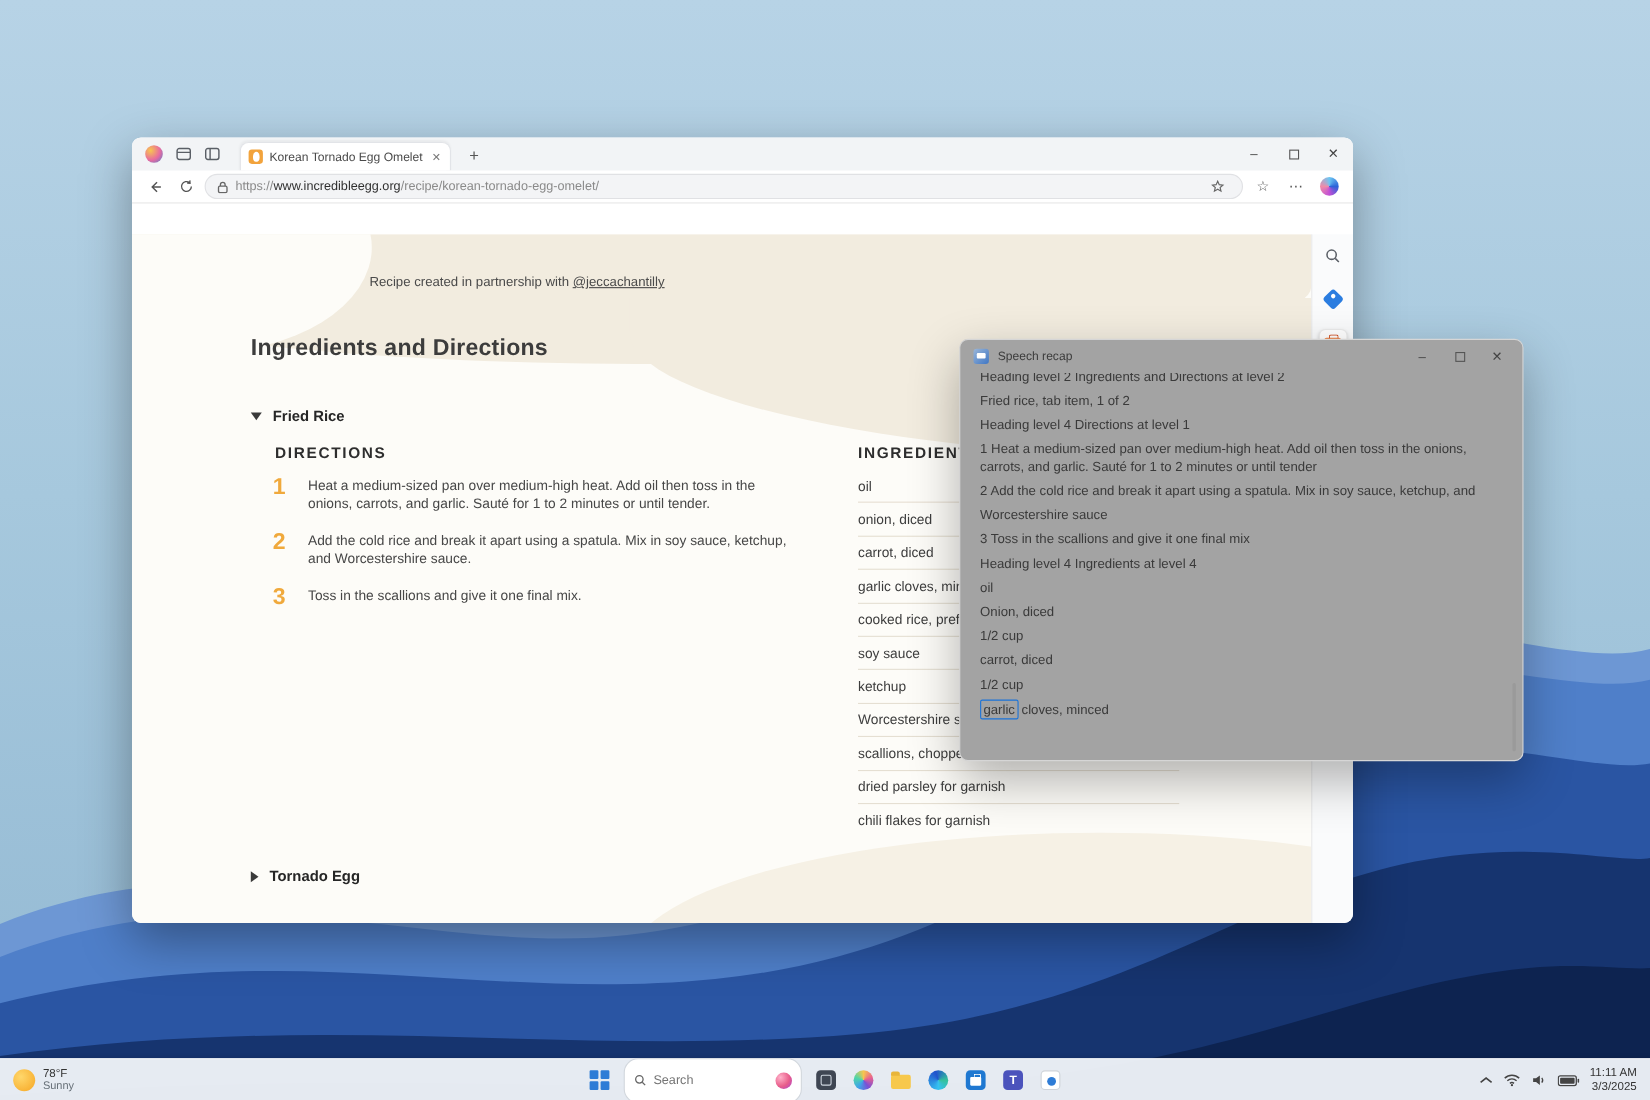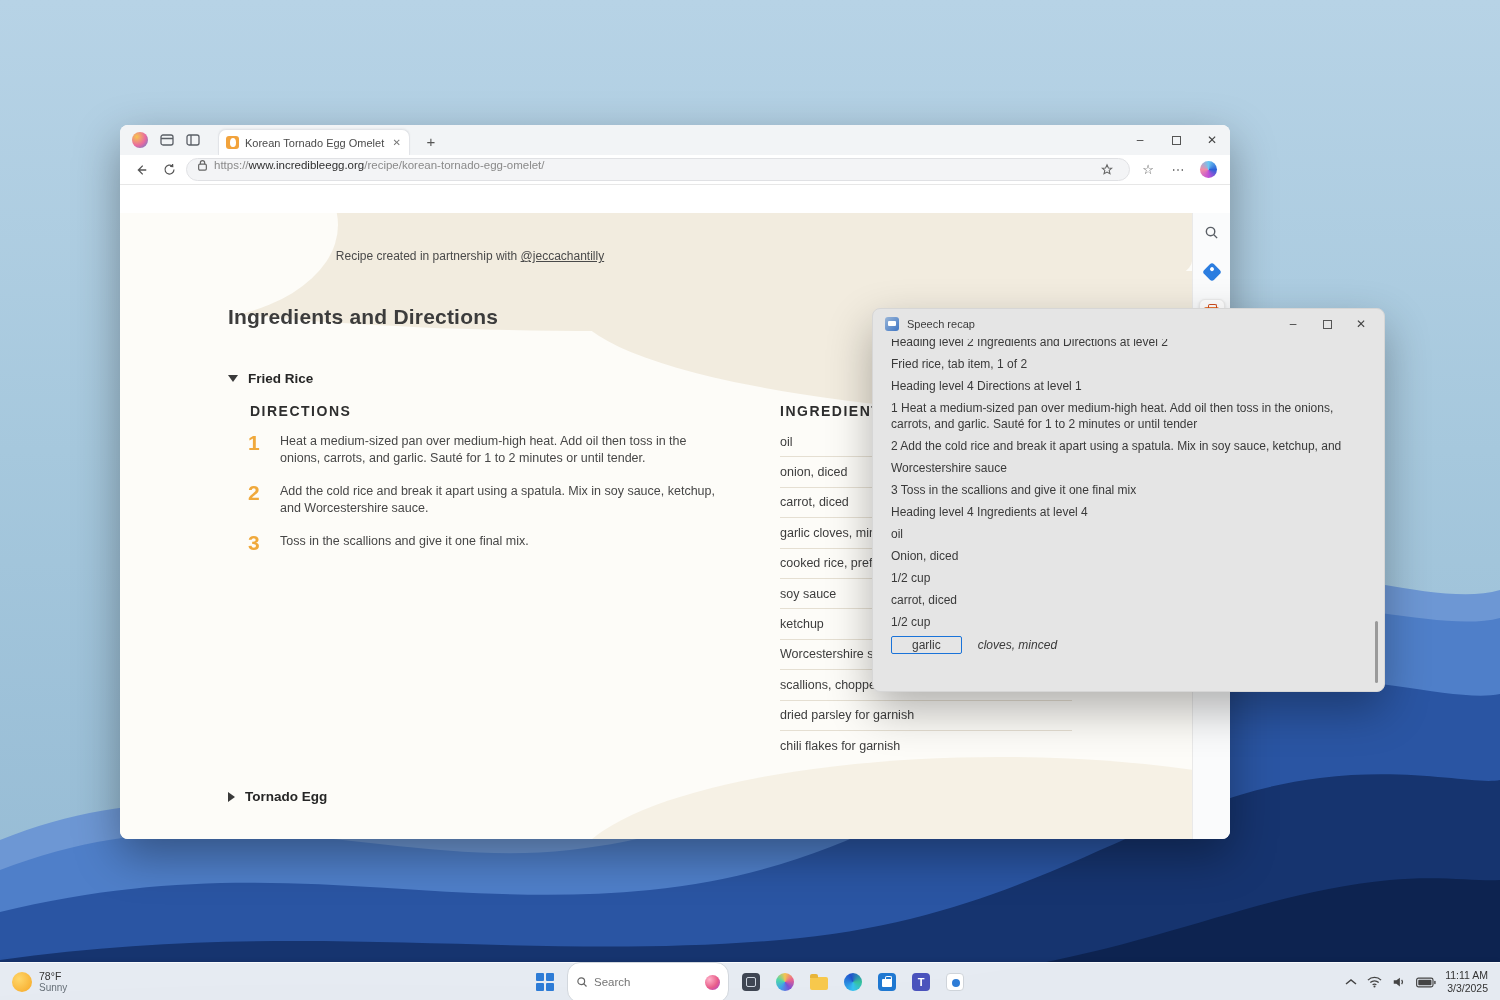--- a/index.html
+++ b/index.html
@@ -32,21 +32,21 @@
     align-items:center; justify-content:center; font-size:15px; color:#555; }
   .winbtns { position:absolute; right:0; top:0; height:30px; display:flex; }
   .winbtn { width:36px; height:30px; display:flex; align-items:center; justify-content:center;
     color:#444; font-size:12px; }
   .box-glyph { width:9px; height:9px; border:1px solid #555; display:inline-block; }
 
   .toolbar { height:30px; background:#fff; border-bottom:1px solid #e7e7e7;
     display:flex; align-items:center; padding:0 10px; gap:6px; }
   .navbtn { width:22px; height:22px; display:flex; align-items:center; justify-content:center; color:#555; }
   .addressbar { flex:1; height:23px; background:#f3f4f6; border:1px solid #e0e1e4; border-radius:12px;
-    display:flex; padding:0 10px; gap:6px; font-size:11.5px; color:#8a8a8a; }
+    display:flex; align-items:center; padding:0 10px; gap:6px; font-size:11.5px; color:#8a8a8a; }
   .url-host { color:#2f2f2f; }
   .ab-right { margin-left:auto; display:flex; align-items:center; }
   .tbicon { width:24px; height:24px; display:flex; align-items:center; justify-content:center;
     color:#555; font-size:13px; }
   .copilot { width:17px; height:17px; border-radius:50%;
     background:conic-gradient(#6cc6f2,#2a62d8,#c14fd6,#f08ba8,#6cc6f2); }
 
   .browser-body { display:flex; height:654px;margin-top:28px; }
   .page { position:relative; flex:1; background:#fdfcf8; overflow:hidden; }
   .beige-band { position:absolute; z-index:0; top:0; left:0; right:0; height:118px; background:#f2ecdf;
@@ -90,38 +90,38 @@
   .case-card { width:26px; height:26px; background:#fff; border:1px solid #ececec; border-radius:6px;
     box-shadow:0 1px 3px rgba(0,0,0,.12); display:flex; align-items:center; justify-content:center; }
   .case-body { width:15px; height:10px; background:linear-gradient(#ef7a33,#cf4b1c); border-radius:2px; position:relative; }
   .case-body::before { content:""; position:absolute; left:4px; top:-3px; width:7px; height:3px;
     border:1.5px solid #cf4b1c; border-bottom:none; border-radius:2px 2px 0 0; }
   .m365-icon { width:16px; height:16px; border-radius:50%;
     background:radial-gradient(circle at 30% 30%,#3fc8e0,#1a66c9 70%); }
   .sb-gear { position:absolute; bottom:8px; left:0; right:0; text-align:center; font-size:15px; color:#555; }
 
   
-  .speech { position:absolute; left:872px; top:308px; width:513px; height:384px; background:#e5e5e5;
+  .speech { position:absolute; left:872px; top:308px; width:513px; height:384px; background:#a3a3a3;
     border:1px solid #d6d6d6; border-radius:8px; overflow:hidden; z-index:50;
     box-shadow:0 18px 45px rgba(0,0,0,.30); }
   .speech-titlebar { height:30px; display:flex; align-items:center; padding:0 6px 0 12px; gap:8px; }
   .speech-app-icon { width:14px; height:14px; border-radius:3px;
     background:linear-gradient(135deg,#9ab6d8,#3f76c4); position:relative; }
   .speech-app-icon::after { content:""; position:absolute; left:3px; top:4px; width:8px; height:5px;
     background:#fff; border-radius:1px; }
   .speech-title { font-size:11px; color:#3c3c3c; }
   .speech-controls { margin-left:auto; display:flex; }
   .sbtn { width:34px; height:30px; display:flex; align-items:center; justify-content:center;
     color:#444; font-size:12px; }
   .speech-content { position:relative; height:354px; overflow:hidden; padding:0 26px 0 18px;
     font-size:12px; color:#3a3a3a; }
   .sline { line-height:16px; margin-bottom:6px; }
   .sline:first-child { margin-top:-5px; }
-  .hl-box { display:inline-block; border:1.5px solid #1a73d9; border-radius:2px; padding:0 20px; }
-  .hl-rest { margin-left:16px;font-style:italic; }
+  .hl-box { display:inline-block; border:1.5px solid #1a73d9; border-radius:2px; padding:0 2px; }
+  .hl-rest { margin-left:3px; }
   .scroll-thumb { position:absolute; right:6px; top:312px; width:3px; height:62px; background:#9a9a9a;
     border-radius:2px; }
 
   
   .taskbar { position:absolute; left:0; right:0; bottom:0; height:38px; z-index:100;
     background:rgba(243,247,251,.94); border-top:1px solid rgba(255,255,255,.7);
     box-shadow:0 -1px 4px rgba(0,0,0,.10); }
   .weather { position:absolute; left:12px; top:0; height:38px; display:flex; align-items:center; gap:7px; }
   .sun { width:20px; height:20px; border-radius:50%;
     background:radial-gradient(circle at 35% 35%,#ffd76b,#f6a623); }

